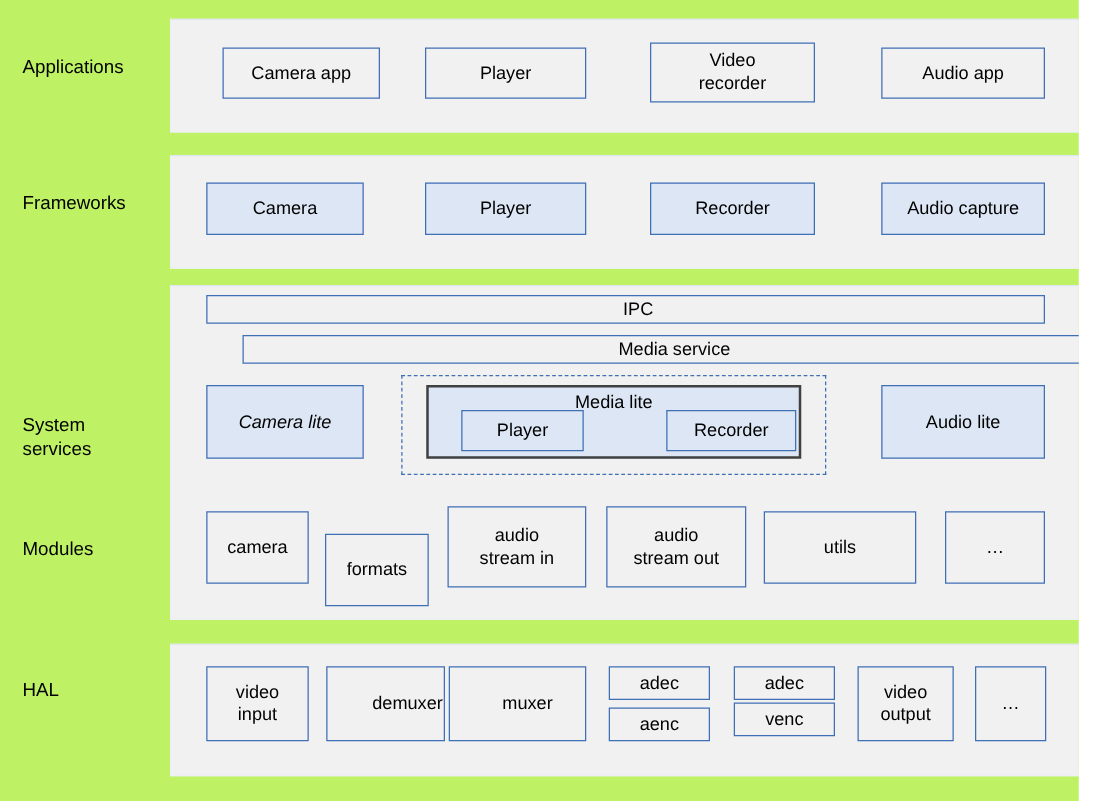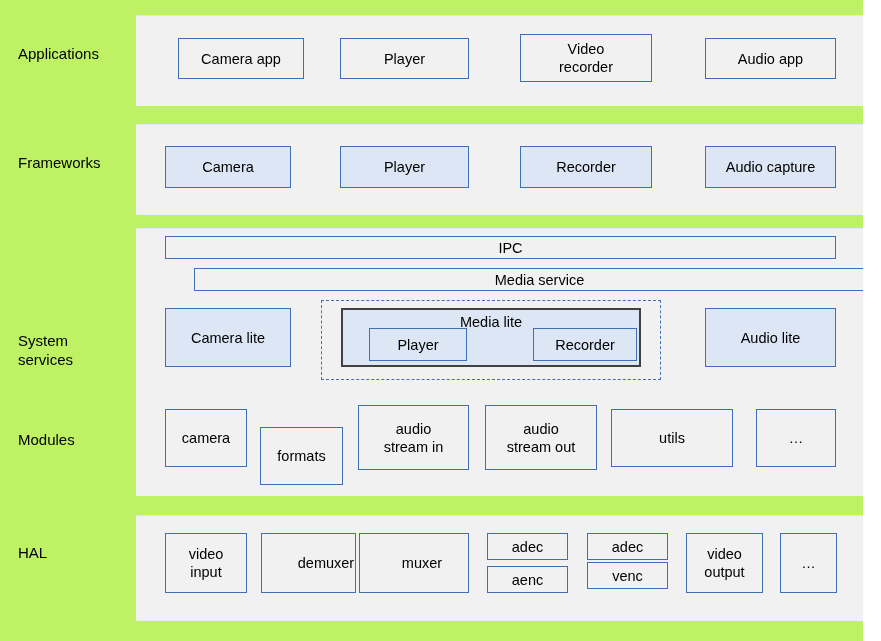--- a/index.html
+++ b/index.html
@@ -111,21 +111,21 @@
   <div class="node blue" style="left:705px; top:146px; width:131px; height:42px;">Audio capture</div>
 
   <div class="band" style="left:136px; top:228px; width:729px; height:268px;"></div>
 
   <div class="row-label" style="top:331px;">System
 services</div>
 
   <div class="node wide" style="left:165px; top:236px; width:671px; height:23px;">IPC</div>
   <div class="node wide" style="left:167px; top:268px; width:671px; height:23px;margin-left:27px;">Media service</div>
 
-  <div class="node blue" style="left:165px; top:308px; width:126px; height:59px;">Camera lite</div>
+  <div class="node blue" style="left:165px; top:308px; width:126px; height:59px;font-style:italic;">Camera lite</div>
 
   <div class="group-dashed" style="left:321px; top:300px; width:340px; height:80px;"></div>
 
   <div class="titled-box" style="left:341px; top:308px; width:300px; height:59px;">
     <span class="title">Media lite</span>
   </div>
 
   <div class="node blue" style="left:369px; top:328px; width:98px; height:33px;">Player</div>
   <div class="node blue" style="left:533px; top:328px; width:104px; height:33px;">Recorder</div>
 

